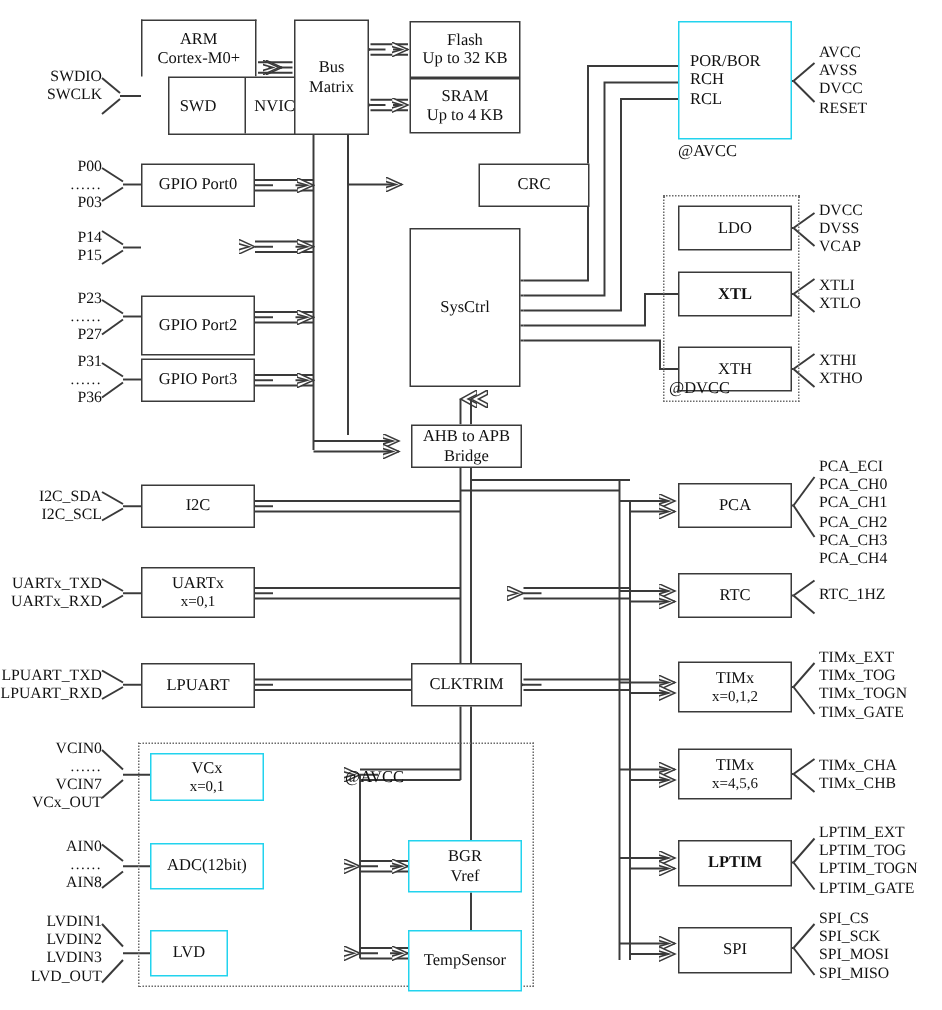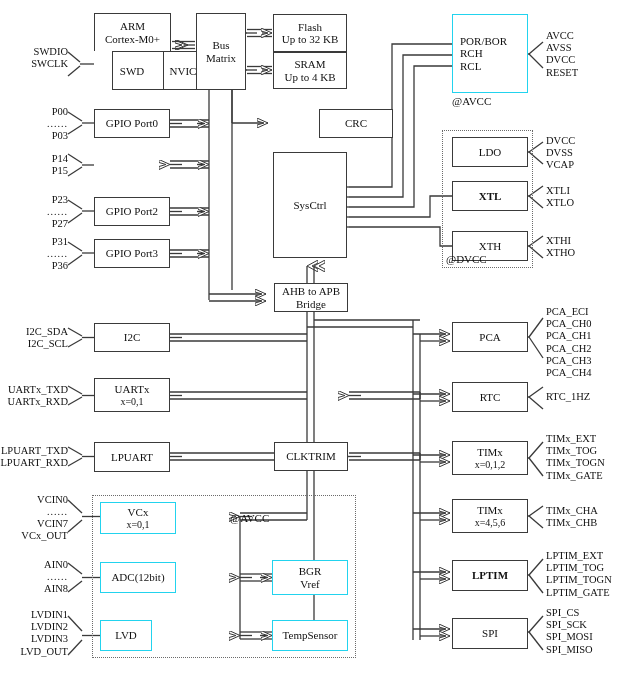--- a/index.html
+++ b/index.html
@@ -360,21 +360,21 @@
     <div>P00</div>
     <div class="dots">......</div>
     <div>P03</div>
   </div>
 
   <div class="pins r" style="left:14px;top:153px;width:54px;">
     <div>P14</div>
     <div>P15</div>
   </div>
 
-  <div class="blk" style="left:94px;top:197px;width:76px;height:29px;">
+  <div class="blk" style="left:94px;top:197px;width:76px;height:40px;">
     <div>GPIO Port2</div>
   </div>
   <div class="pins r" style="left:14px;top:194px;width:54px;">
     <div>P23</div>
     <div class="dots">......</div>
     <div>P27</div>
   </div>
 
   <div class="blk" style="left:94px;top:239px;width:76px;height:29px;">
     <div>GPIO Port3</div>
@@ -485,21 +485,21 @@
     <div>LVDIN1</div>
     <div>LVDIN2</div>
     <div>LVDIN3</div>
     <div>LVD_OUT</div>
   </div>
 
   <div class="blk cyan" style="left:272px;top:560px;width:76px;height:35px;">
     <div>BGR</div>
     <div>Vref</div>
   </div>
-  <div class="blk cyan" style="left:272px;top:620px;width:76px;height:31px;">
+  <div class="blk cyan" style="left:272px;top:620px;width:76px;height:41px;">
     <div>TempSensor</div>
   </div>
 
   <div class="blk" style="left:452px;top:322px;width:76px;height:30px;">
     <div>PCA</div>
   </div>
   <div class="pins l" style="left:546px;top:306px;">
     <div>PCA_ECI</div>
     <div>PCA_CH0</div>
     <div>PCA_CH1</div>

